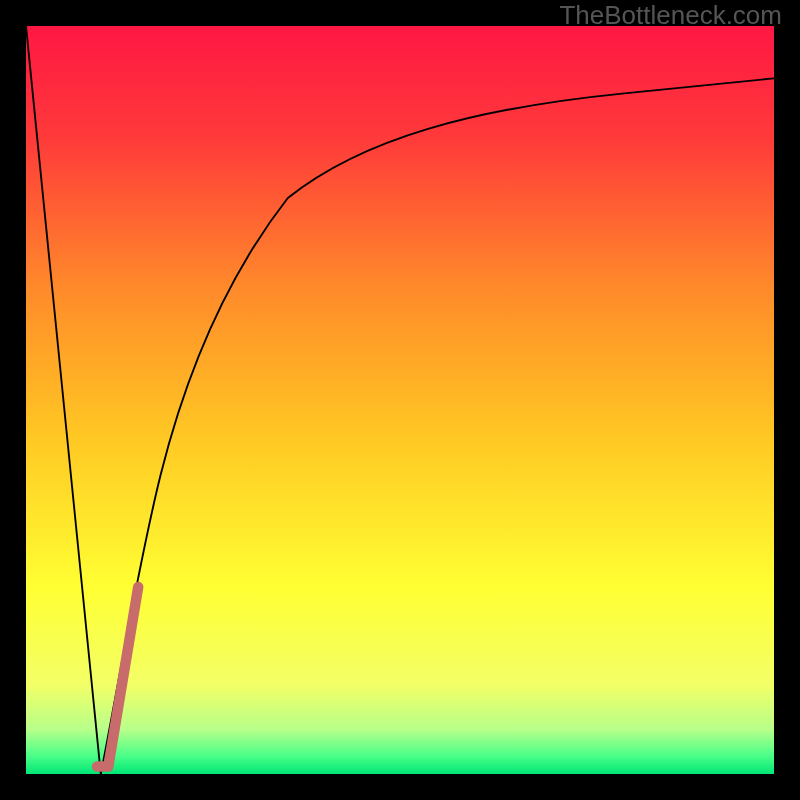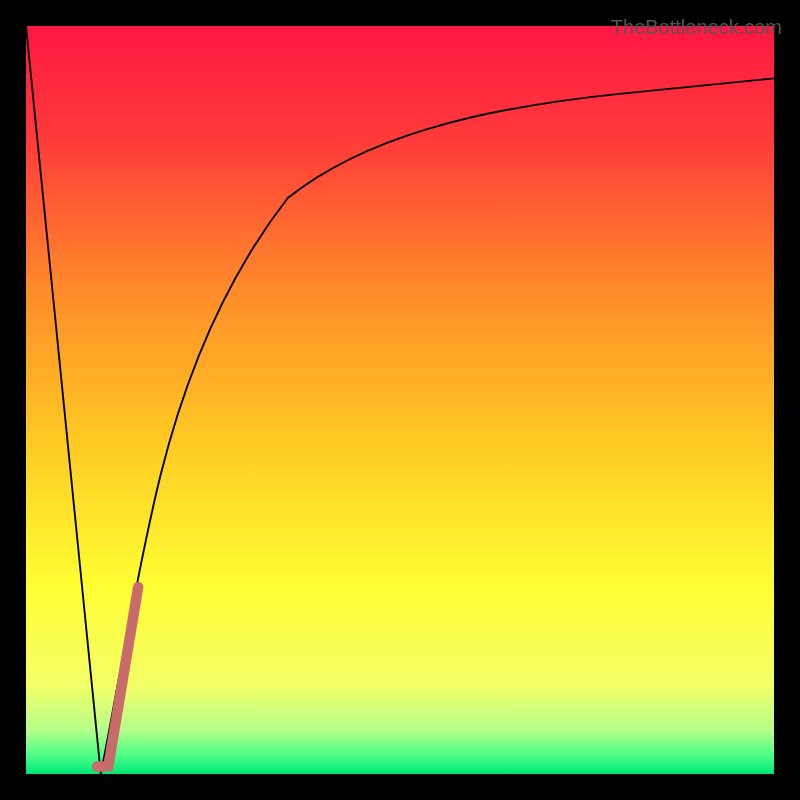--- a/index.html
+++ b/index.html
@@ -6,24 +6,24 @@
     margin: 0;
     padding: 0;
     width: 800px;
     height: 800px;
     background: #000;
     position: relative;
     font-family: Arial, sans-serif;
   }
   .watermark {
     position: absolute;
-    top: 16px;
+    top: 0;
     right: 18px;
     color: #555;
-    font-size: 20px;
+    font-size: 26px;
     font-weight: 400;
     z-index: 10;
   }
   .plot-area {
     position: absolute;
     left: 26px;
     top: 26px;
     width: 748px;
     height: 748px;
     overflow: hidden;

